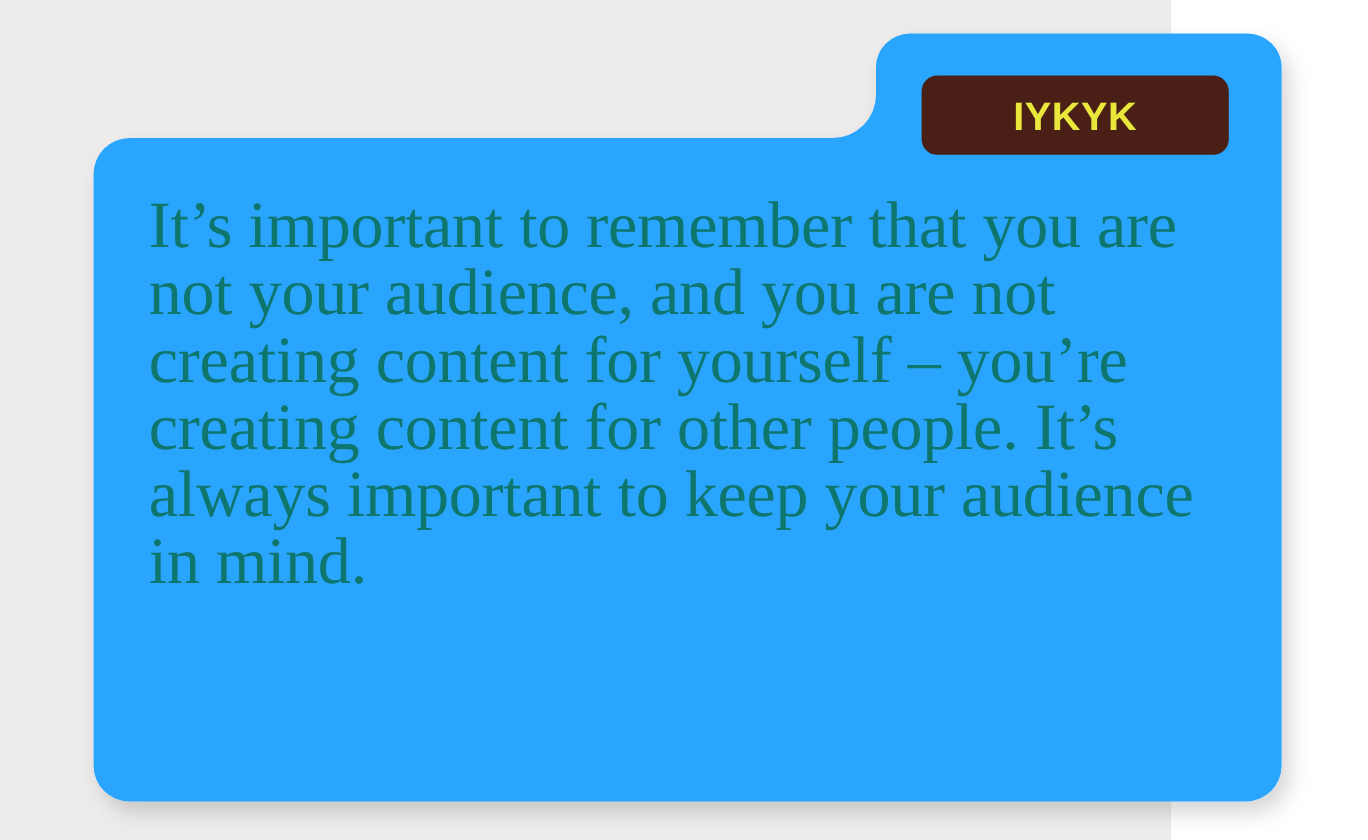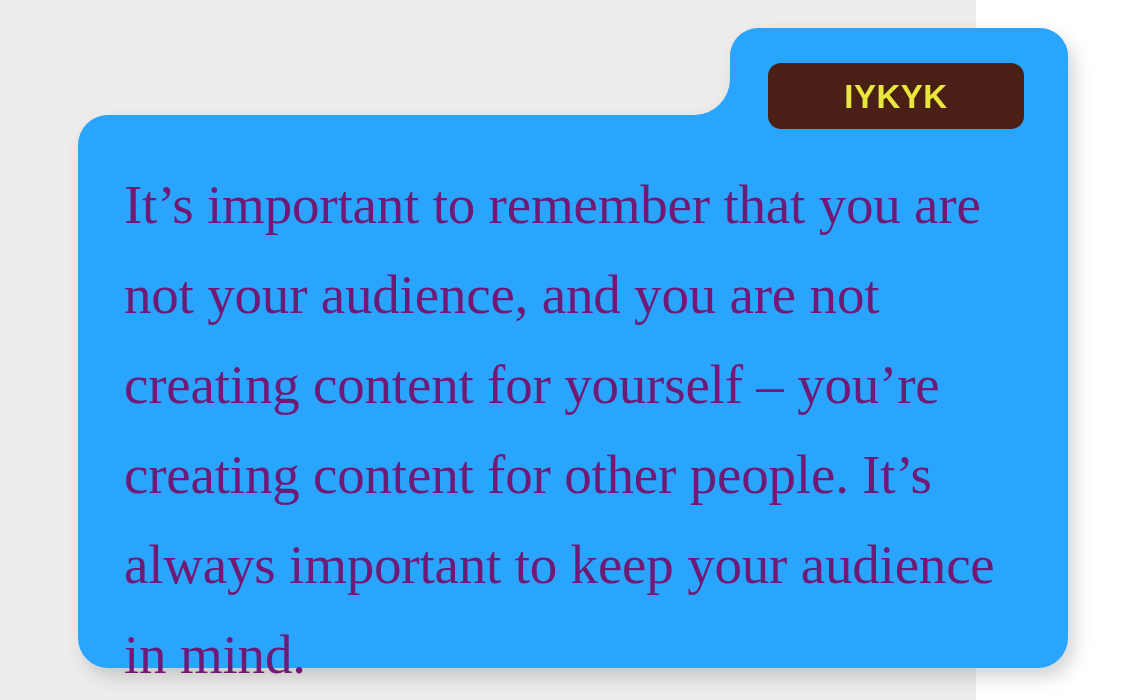--- a/index.html
+++ b/index.html
@@ -64,24 +64,24 @@
 
   
   .quote-block {
     position: absolute;
     left: 124px;
     top: 160px;
     width: 890px;
   }
   .quote-text {
     margin: 0;
-    color: #701a75;
+    color: #0f766e;
     font-family: "Liberation Serif", "DejaVu Serif", serif;
     font-size: 55px;
-    line-height: 90px;
+    line-height: 56px;
     letter-spacing: -0.2px;
     white-space: pre-line;
   }
 
   .attribution {
     position: absolute;
     left: 124px;
     top: 575px;
     color: #e9e63c;
     font-family: "Liberation Sans", sans-serif;

